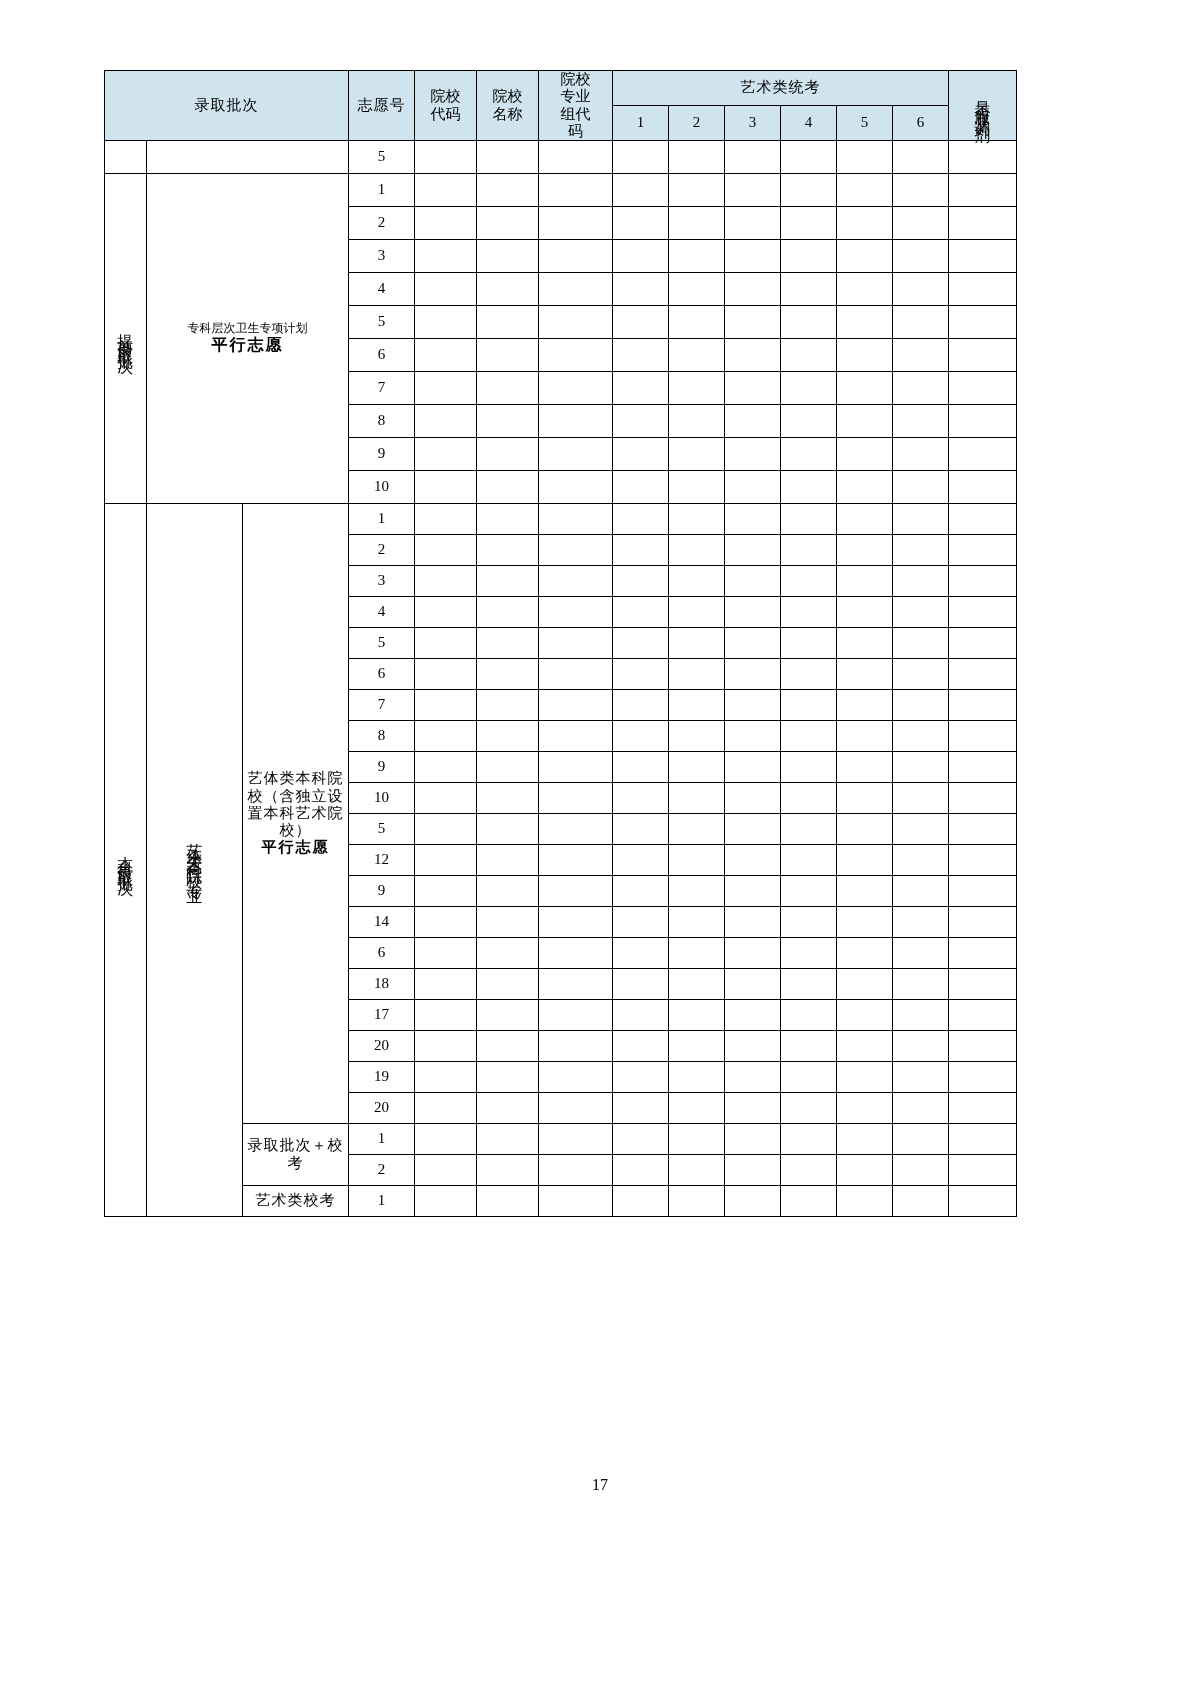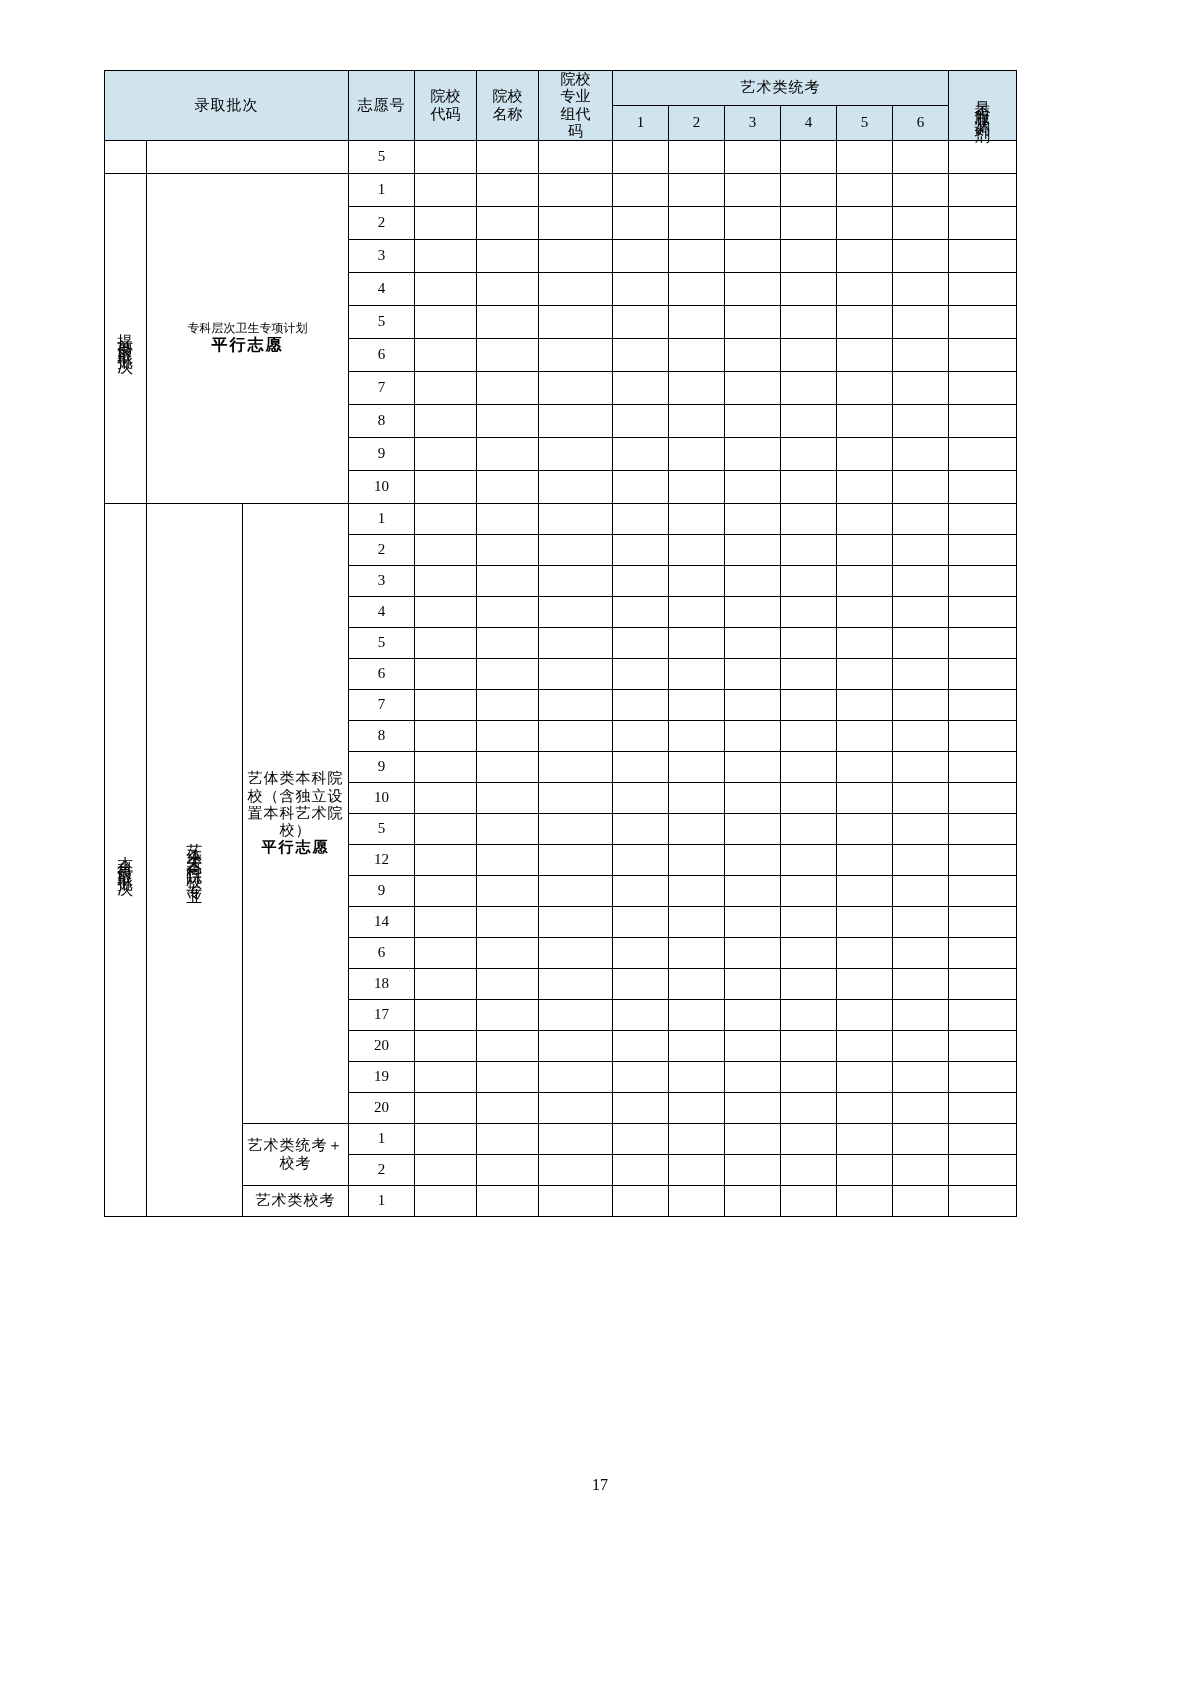--- a/index.html
+++ b/index.html
@@ -605,21 +605,21 @@
           <td></td>
           <td></td>
           <td></td>
           <td></td>
           <td></td>
           <td></td>
         </tr>
 
         <tr class="rowh-s">
           <td rowspan="2" class="sub-cell">
-            <div>艺术类统考＋校考</div>
+            <div>录取批次＋校考</div>
           </td>
           <td class="num">1</td>
           <td></td>
           <td></td>
           <td></td>
           <td></td>
           <td></td>
           <td></td>
           <td></td>
           <td></td>

